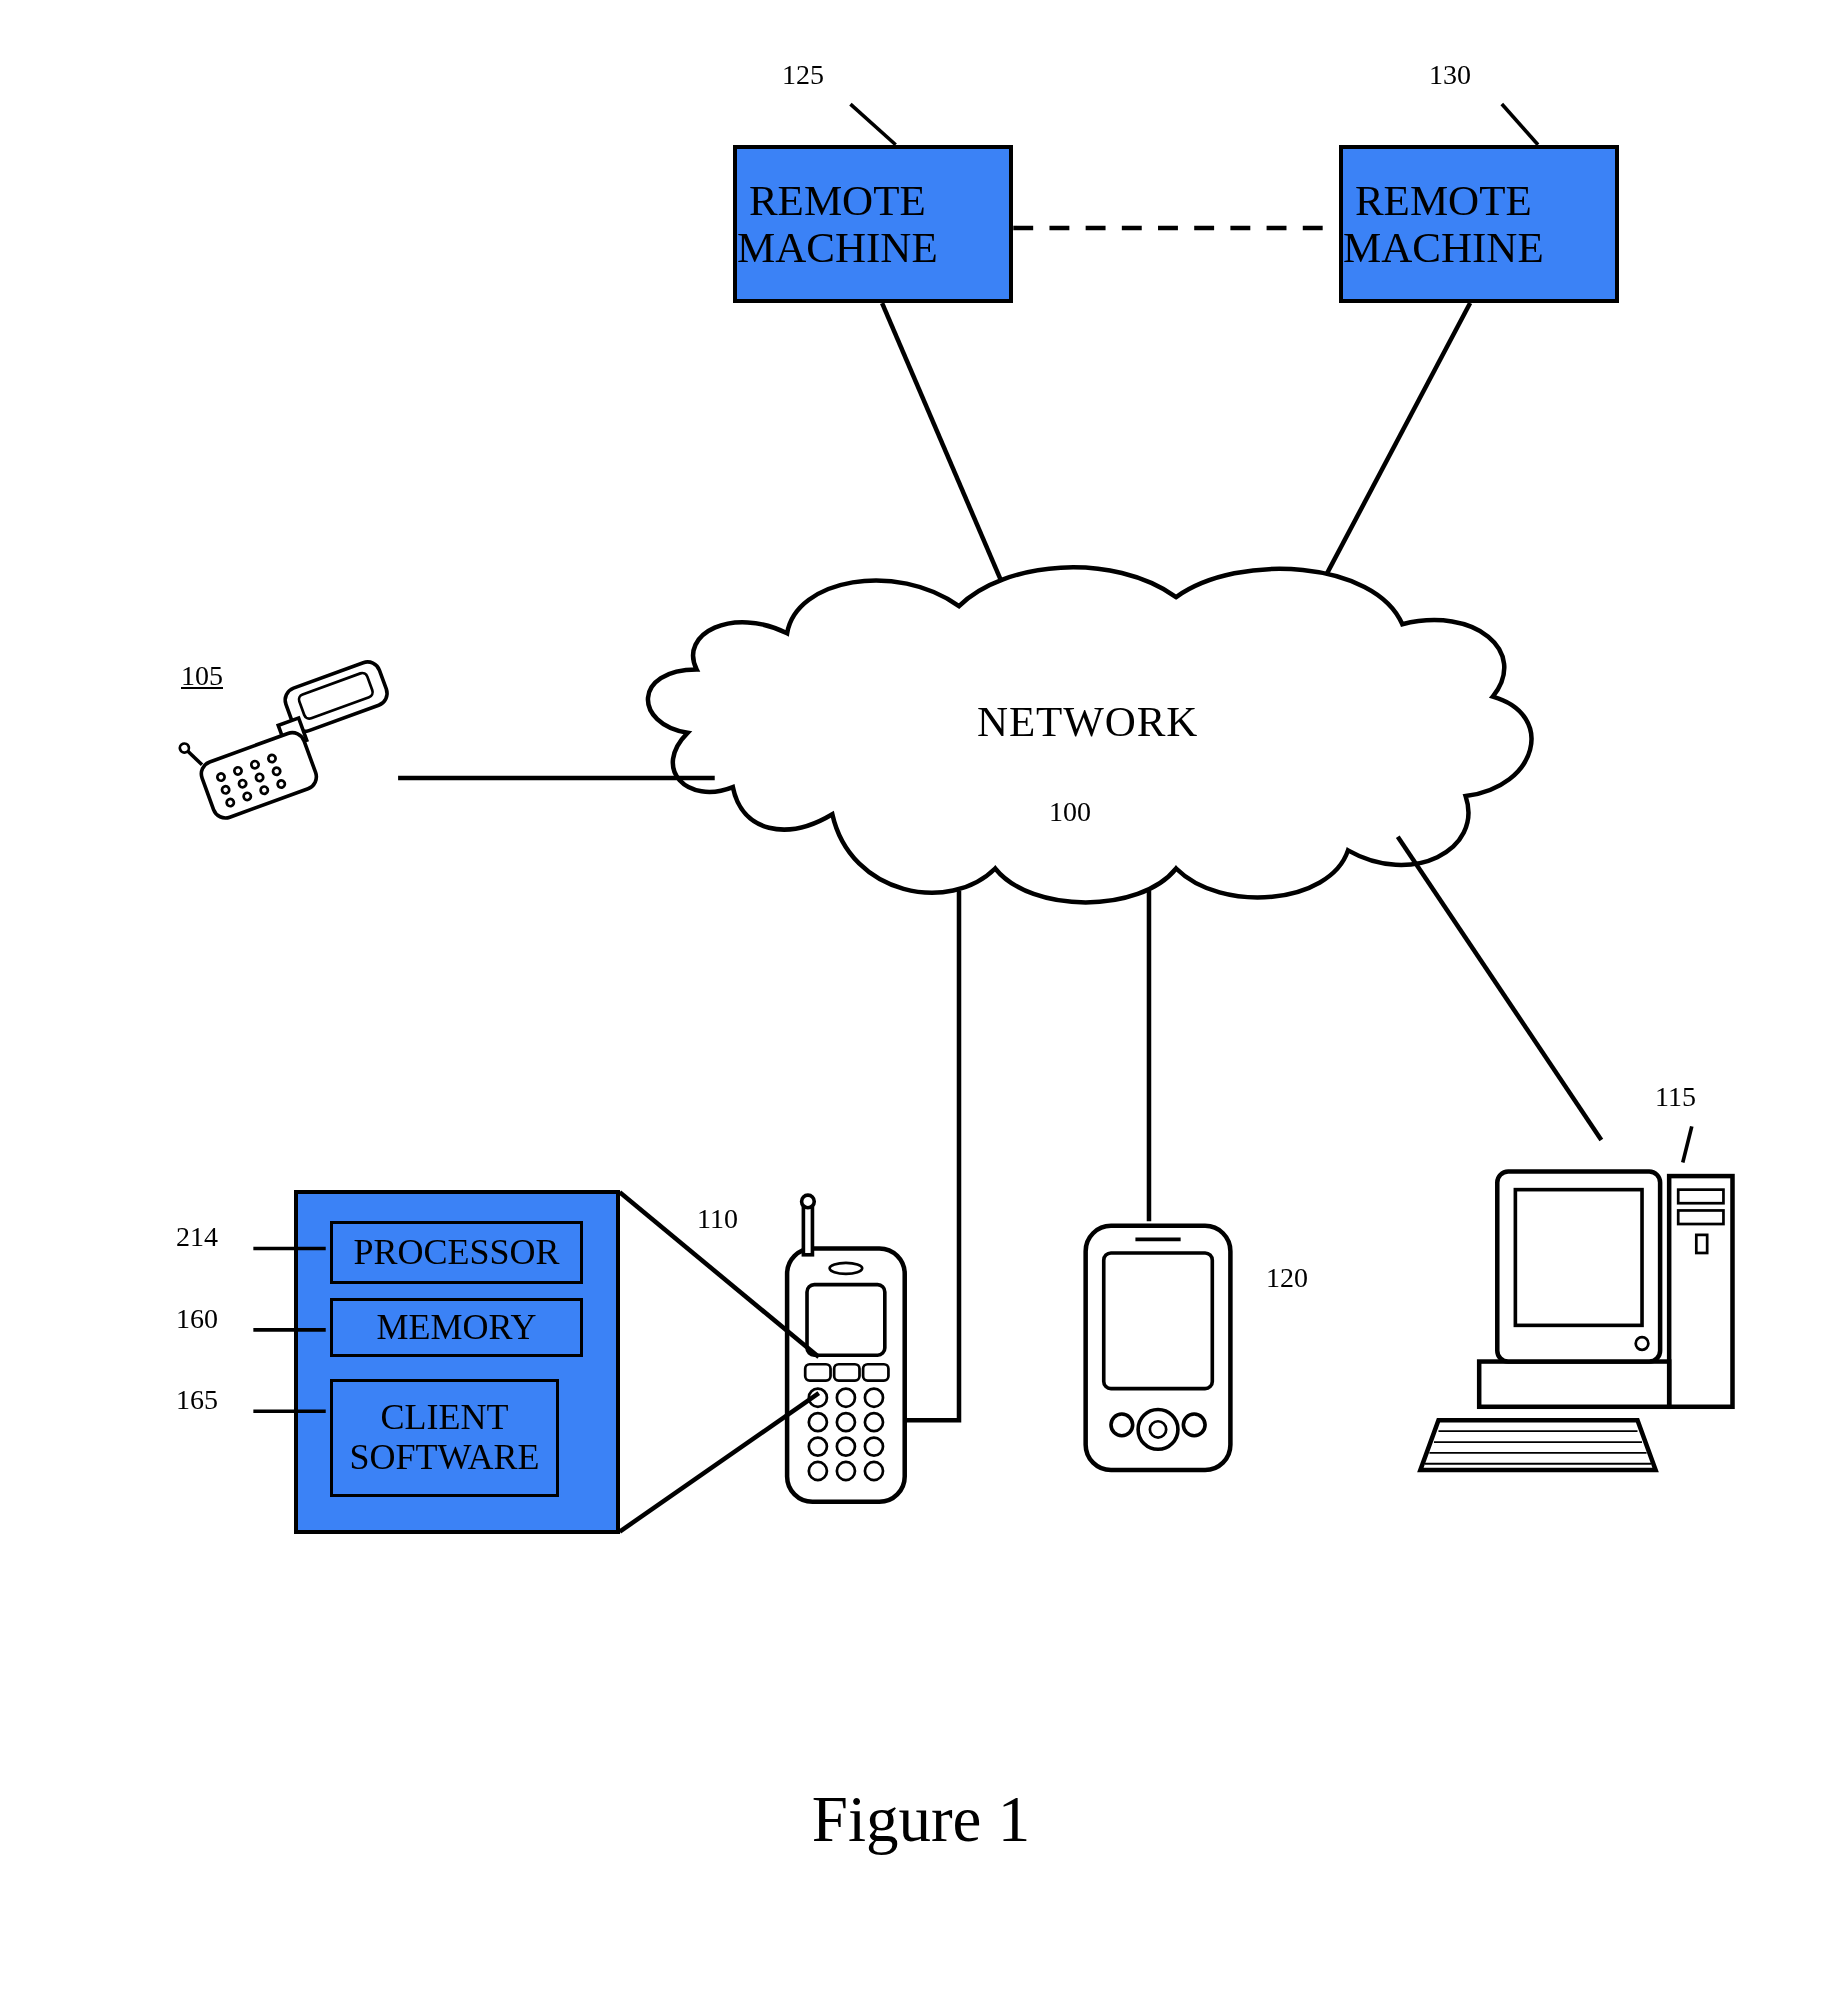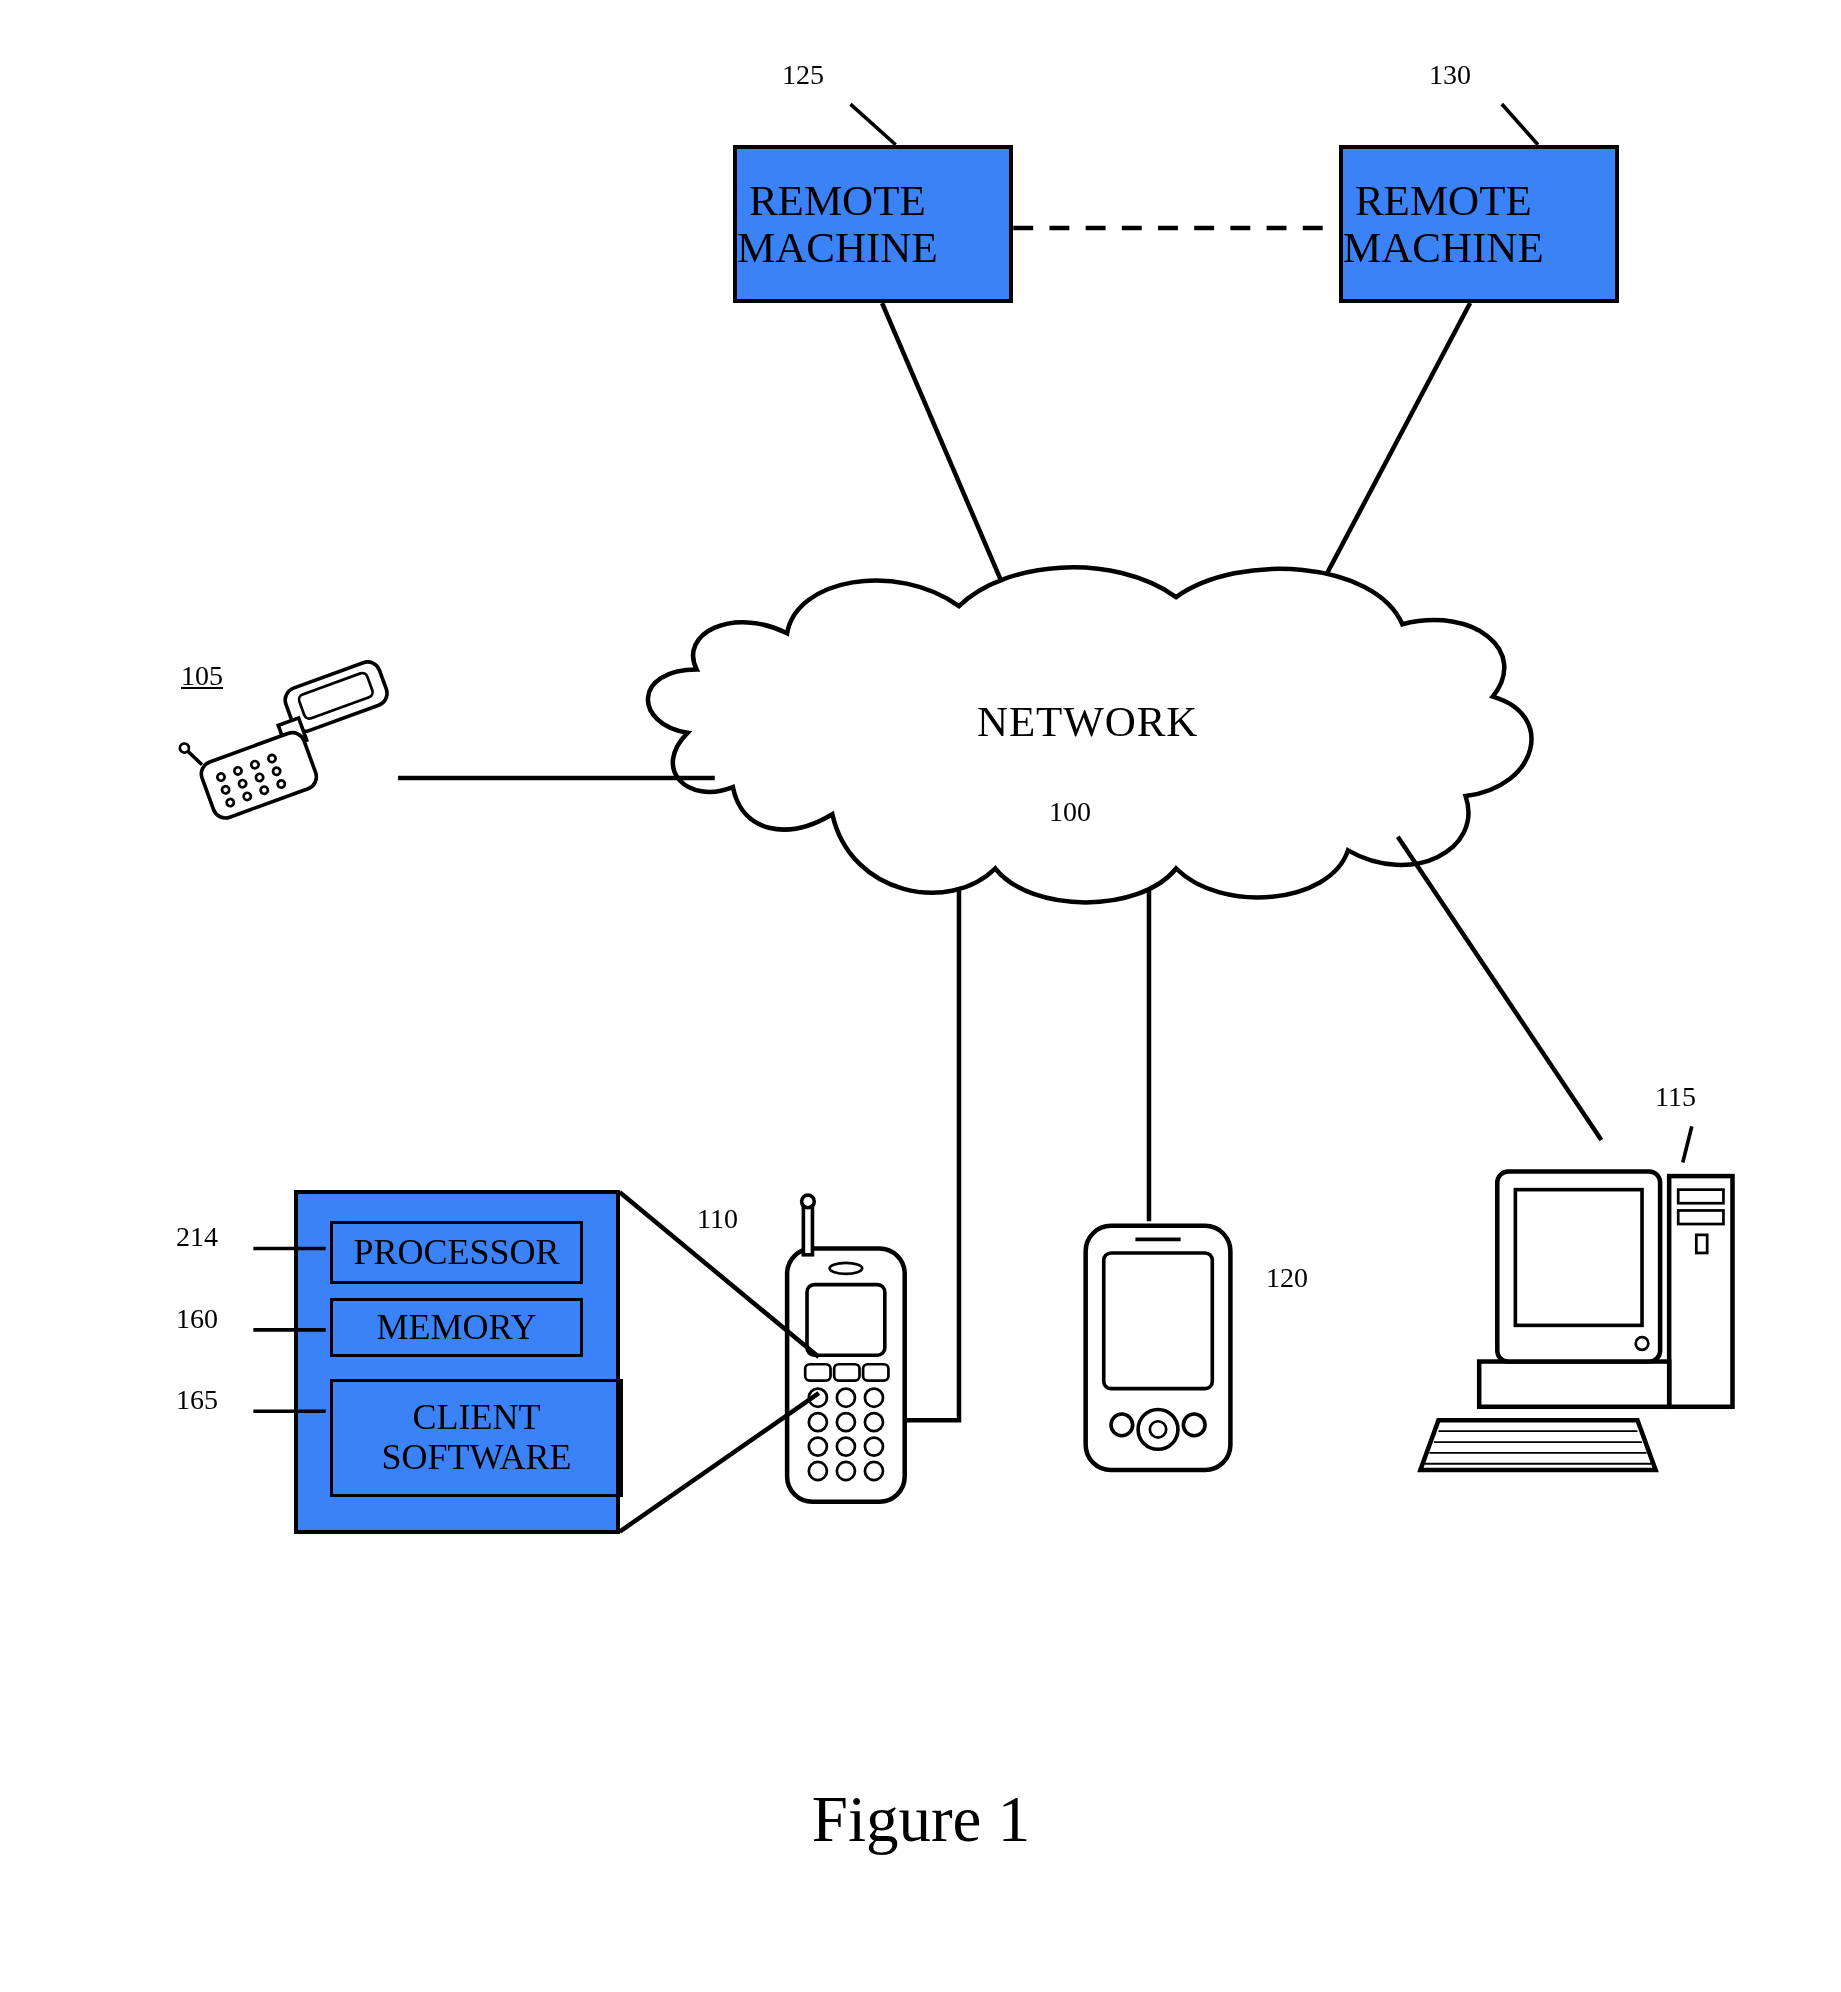--- a/index.html
+++ b/index.html
@@ -221,21 +221,21 @@
     <line x1="1870" y1="1245" x2="1860" y2="1285" stroke="#000" stroke-width="4"></line>
   </svg>
 
   <div class="abs box" style="left:294px; top:1190px; width:326px; height:344px; display:block;">
     <div class="small-box lbl-sm" style="position:absolute; left:32px; top:27px; width:253px; height:63px;">
       <span>PROCESSOR</span>
     </div>
     <div class="small-box lbl-sm" style="position:absolute; left:32px; top:104px; width:253px; height:59px;">
       <span>MEMORY</span>
     </div>
-    <div class="small-box lbl-sm" style="position:absolute; left:32px; top:185px; width:293px; height:118px; white-space:pre;">
+    <div class="small-box lbl-sm" style="position:absolute; left:32px; top:185px; width:229px; height:118px; white-space:pre;">
       <span style="white-space:pre;">CLIENT
 SOFTWARE</span>
     </div>
   </div>
 
   <div class="abs num" style="left:176px; top:1221px;">214</div>
   <div class="abs num" style="left:176px; top:1303px;">160</div>
   <div class="abs num" style="left:176px; top:1384px;">165</div>
   <svg width="1842" height="1993" viewBox="0 0 2036 2203">
     <line x1="280" y1="1380" x2="360" y2="1380" stroke="#000" stroke-width="4"></line>

